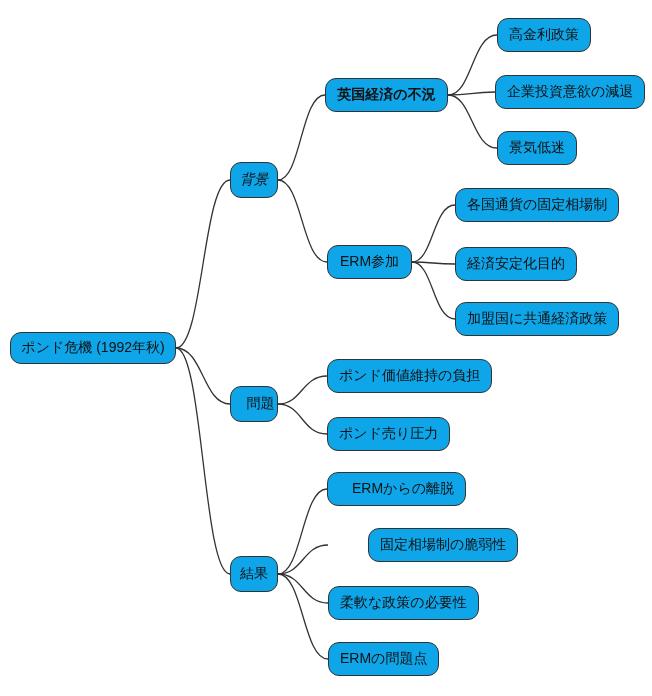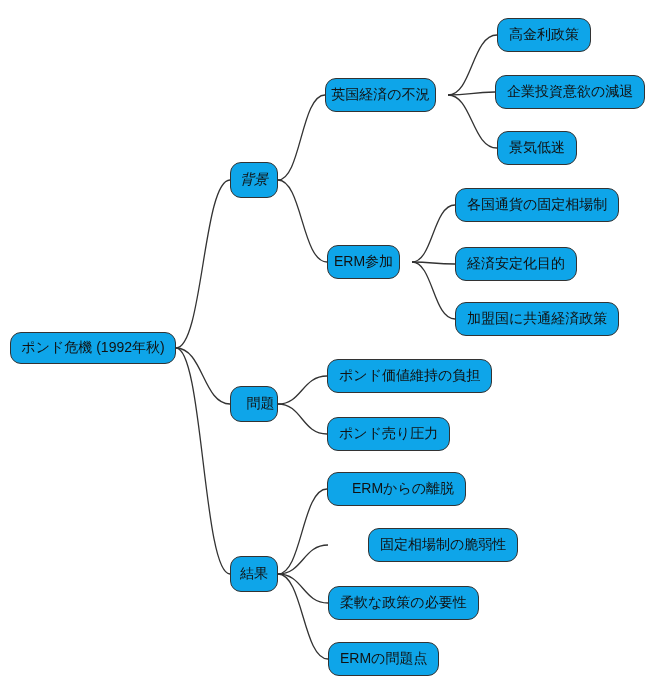--- a/index.html
+++ b/index.html
@@ -20,22 +20,22 @@
     border:1.8px solid #333333;
     border-radius:11px;
     color:#111111;
     font-size:14px;
     white-space:nowrap;
     padding:0 11px;
     height:34px;
   }
   .node.root{height:32px;width:166px;padding:0 8px;}
   .node.branch{height:36px;width:48px;padding:0 4px;}
-  .node.sub1{width:111px;padding:0 8px;}
-  .node.sub2{width:73px;padding:0 8px;}
+  .node.sub1{width:123px;padding:0 8px;font-weight:bold;}
+  .node.sub2{width:85px;padding:0 8px;}
 </style>
 </head>
 <body>
 
 <div class="canvas">
 
   <svg class="edges" viewBox="0 0 652 696">
     <path d="M176 348 C203 348 203 180 230 180"></path>
     <path d="M176 348 C203 348 203 404 230 404"></path>
     <path d="M176 348 C203 348 203 574 230 574"></path>

